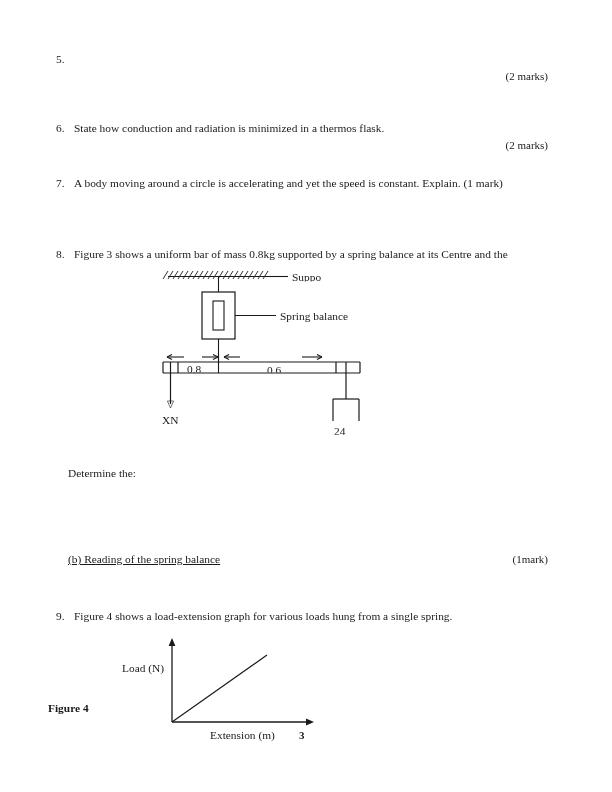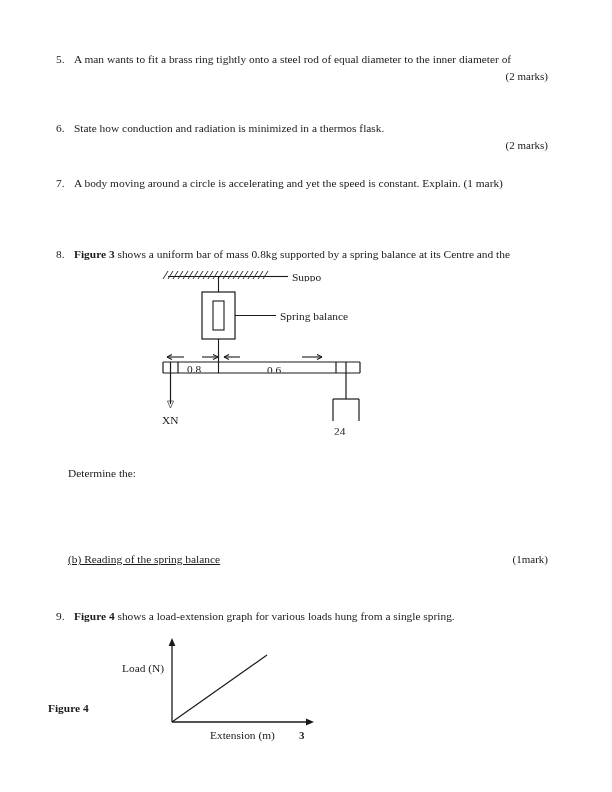--- a/index.html
+++ b/index.html
@@ -41,21 +41,21 @@
   }
   .q-body {
     flex: 1 1 auto;
     font-size: 11.4px;
     line-height: 16.5px;
     position: relative;
   }
   .q-text {
     display: block;
   }
-  b, .bold { font-weight: bold; }
+  b, .bold { font-weight: normal; }
 
   .marks {
     position: absolute;
     right: 0;
     font-size: 11px;
     line-height: 16.5px;
     white-space: nowrap;
   }
 
   
@@ -152,21 +152,20 @@
   }
 </style>
 </head>
 <body>
 
 <div class="page">
 
   <div class="q" id="q5">
     <div class="q-num">5.</div>
     <div class="q-body">
-      <span class="q-text line1">A man wants to fit a brass ring tightly onto a steel rod of equal diameter to the inner diameter of</span>
       <span class="marks" id="q5-marks">(2 marks)</span>
     </div>
   </div>
 
   <div class="q" id="q6">
     <div class="q-num">6.</div>
     <div class="q-body">
       <span class="q-text">State how conduction and radiation is minimized in a thermos flask.</span>
       <span class="marks">(2 marks)</span>
     </div>

